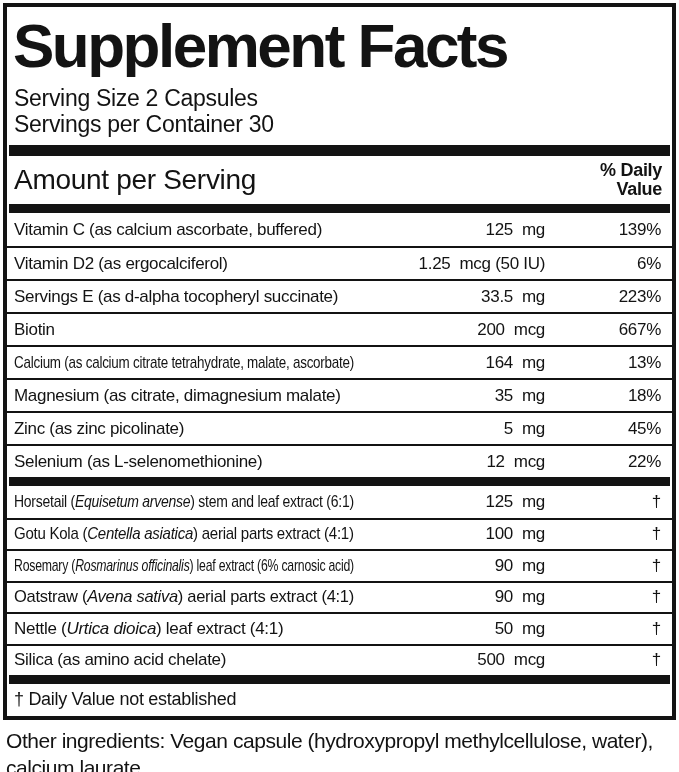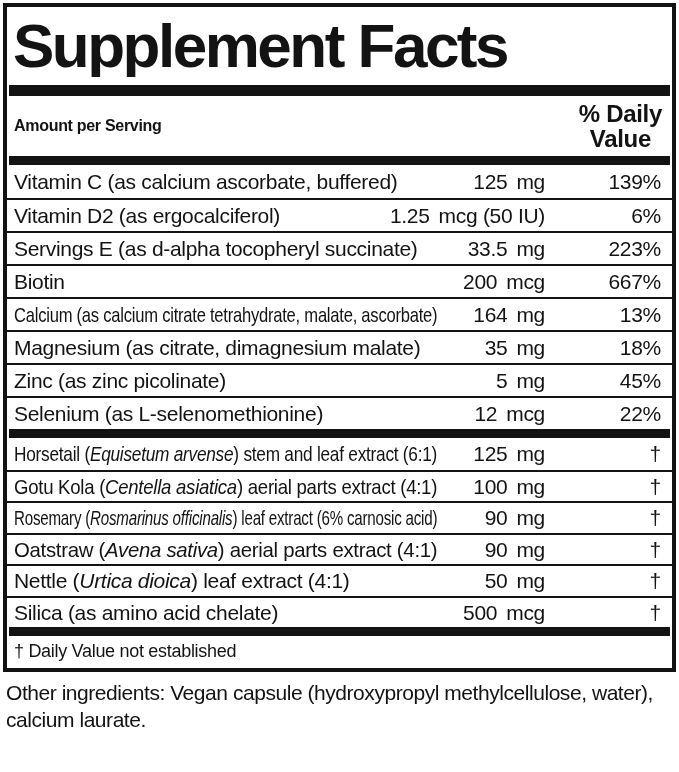--- a/index.html
+++ b/index.html
@@ -43,38 +43,38 @@
     margin:0 2px;
   }
   .bar.first{height:11px;}
   .header-row{
     display:flex;
     justify-content:space-between;
     align-items:center;
     padding:5px 10px 5px 7px;
   }
   .amount-label{
-    font-weight:bold;
-    font-size:16px;
+    font-weight:normal;
+    font-size:28px;
     letter-spacing:-0.3px;
   }
   .dv-label{
     font-weight:bold;
-    font-size:24px;
-    text-align:center;
+    font-size:18px;
+    text-align:right;
     line-height:1.05;
     letter-spacing:-0.3px;
   }
   .rows{display:block;}
   .row{
     display:flex;
     align-items:center;
     min-height:33px;
     padding:0 11px 0 7px;
-    font-size:21px;
+    font-size:17px;
     letter-spacing:-0.3px;
     justify-content:flex-end;
   }
   .rows .row + .row{border-top:2px solid var(--ink);}
   .rows.herbal .row{min-height:31.5px;}
   .cell{white-space:nowrap;}
   .cell.name{
     flex:1 1 auto;
     overflow:hidden;
   }
@@ -108,20 +108,24 @@
   }
 </style>
 </head>
 <body>
 
 <div class="canvas">
   <div class="facts-box">
 
     <div class="title"><span class="fit">Supplement Facts</span></div>
 
+    <div class="serving">
+      <div>Serving Size 2 Capsules</div>
+      <div>Servings per Container 30</div>
+    </div>
 
     <div class="bar first"></div>
 
     <div class="header-row">
       <div class="amount-label">Amount per Serving</div>
       <div class="dv-label">
         <div>% Daily</div>
         <div>Value</div>
       </div>
     </div>

